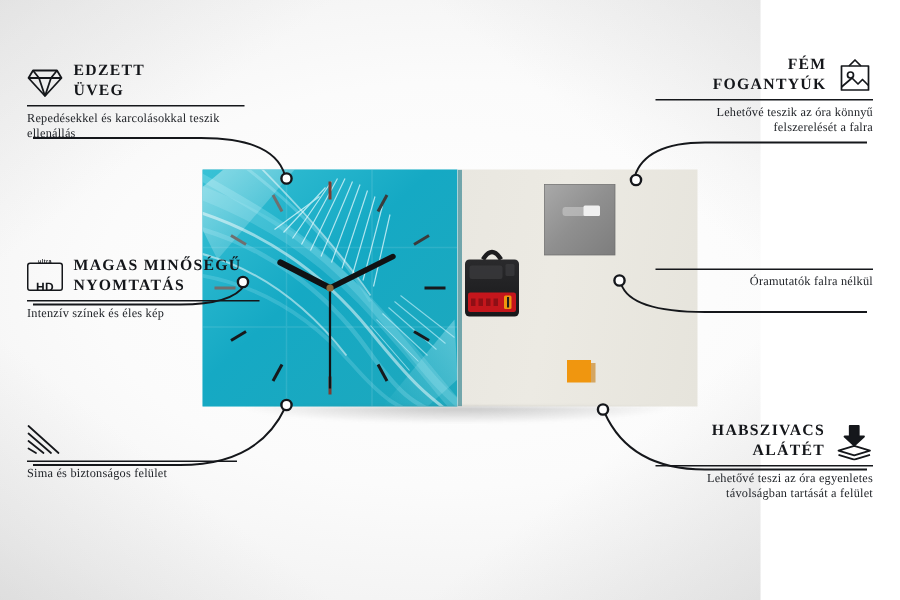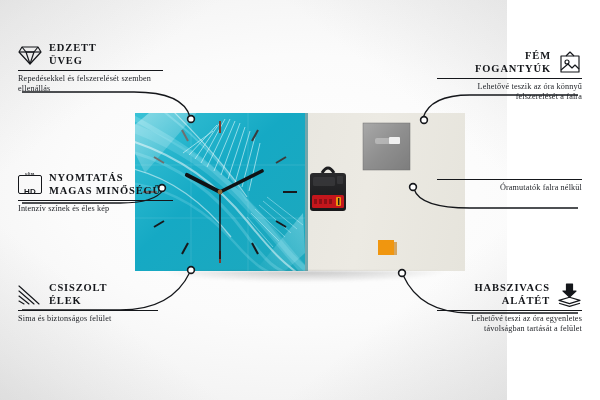--- a/index.html
+++ b/index.html
@@ -250,58 +250,54 @@
             <path d="M20,3 L16,8 L12,20"></path>
           <path d="M8,8 H16"></path>
         </g>
       </svg>
       <div>
         <div class="co-title">EDZETT</div>
         <div class="co-title">ÜVEG</div>
       </div>
     </div>
     <div class="co-rule"></div>
-    <div class="co-desc">Repedésekkel és felszerelését szemben ellenállás</div>
+    <div class="co-desc">Repedésekkel és karcolásokkal teszik ellenállás</div>
   </div>
 
   <div class="callout co-left" style="left:18px;top:172px;width:155px;">
     <div class="co-head">
       <div class="hdbox">
         <span class="u">ultra</span>
         <span class="h">HD</span>
       </div>
       <div>
+        <div class="co-title">MAGAS MINŐSÉGŰ</div>
         <div class="co-title">NYOMTATÁS</div>
-        <div class="co-title">MAGAS MINŐSÉGŰ</div>
       </div>
     </div>
     <div class="co-rule"></div>
     <div class="co-desc">Intenzív színek és éles kép</div>
   </div>
 
   <div class="callout co-left" style="left:18px;top:282px;width:140px;">
     <div class="co-head">
       <svg class="ico" width="24" height="22" viewBox="0 0 24 22">
         <g stroke="#15171b" stroke-width="1.15" stroke-linecap="round">
           <line x1="1" y1="2" x2="21" y2="20"></line>
           <line x1="1" y1="7" x2="16" y2="20"></line>
           <line x1="1" y1="12" x2="11" y2="20"></line>
           <line x1="1" y1="17" x2="6" y2="20"></line>
         </g>
       </svg>
-      <div>
-        <div class="co-title">CSISZOLT</div>
-        <div class="co-title">ÉLEK</div>
-      </div>
     </div>
     <div class="co-rule"></div>
     <div class="co-desc">Sima és biztonságos felület</div>
   </div>
 
-  <div class="callout co-right" style="left:437px;top:50px;width:145px;">
+  <div class="callout co-right" style="left:437px;top:38px;width:145px;">
     <div class="co-head">
       <div>
         <div class="co-title">FÉM</div>
         <div class="co-title">FOGANTYÚK</div>
       </div>
       <svg class="ico" width="24" height="23" viewBox="0 0 24 23">
         <g fill="none" stroke="#15171b" stroke-width="1.15" stroke-linejoin="round">
           <path d="M8,5 L12,1 L16,5"></path>
           <rect x="3" y="5" width="18" height="16"></rect>
           <circle cx="9" cy="11" r="2"></circle>

